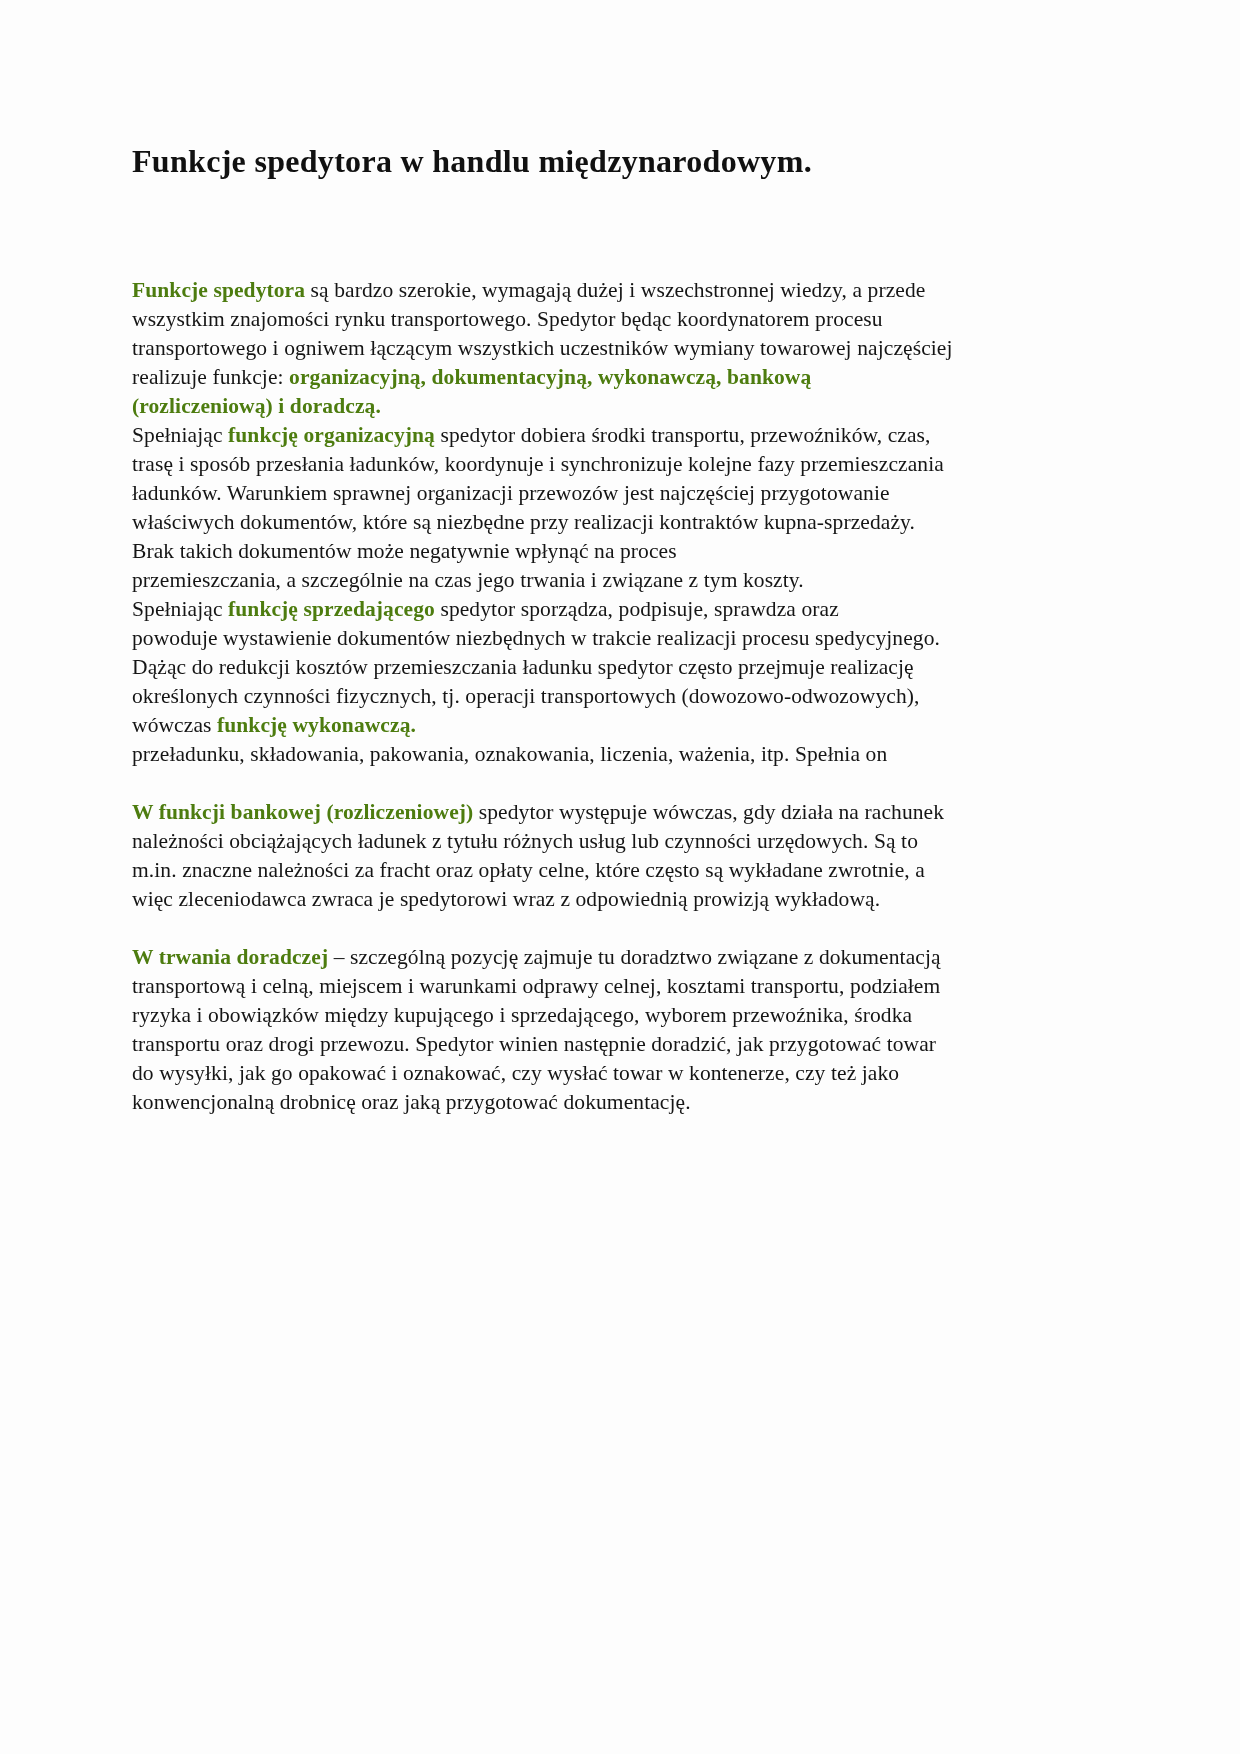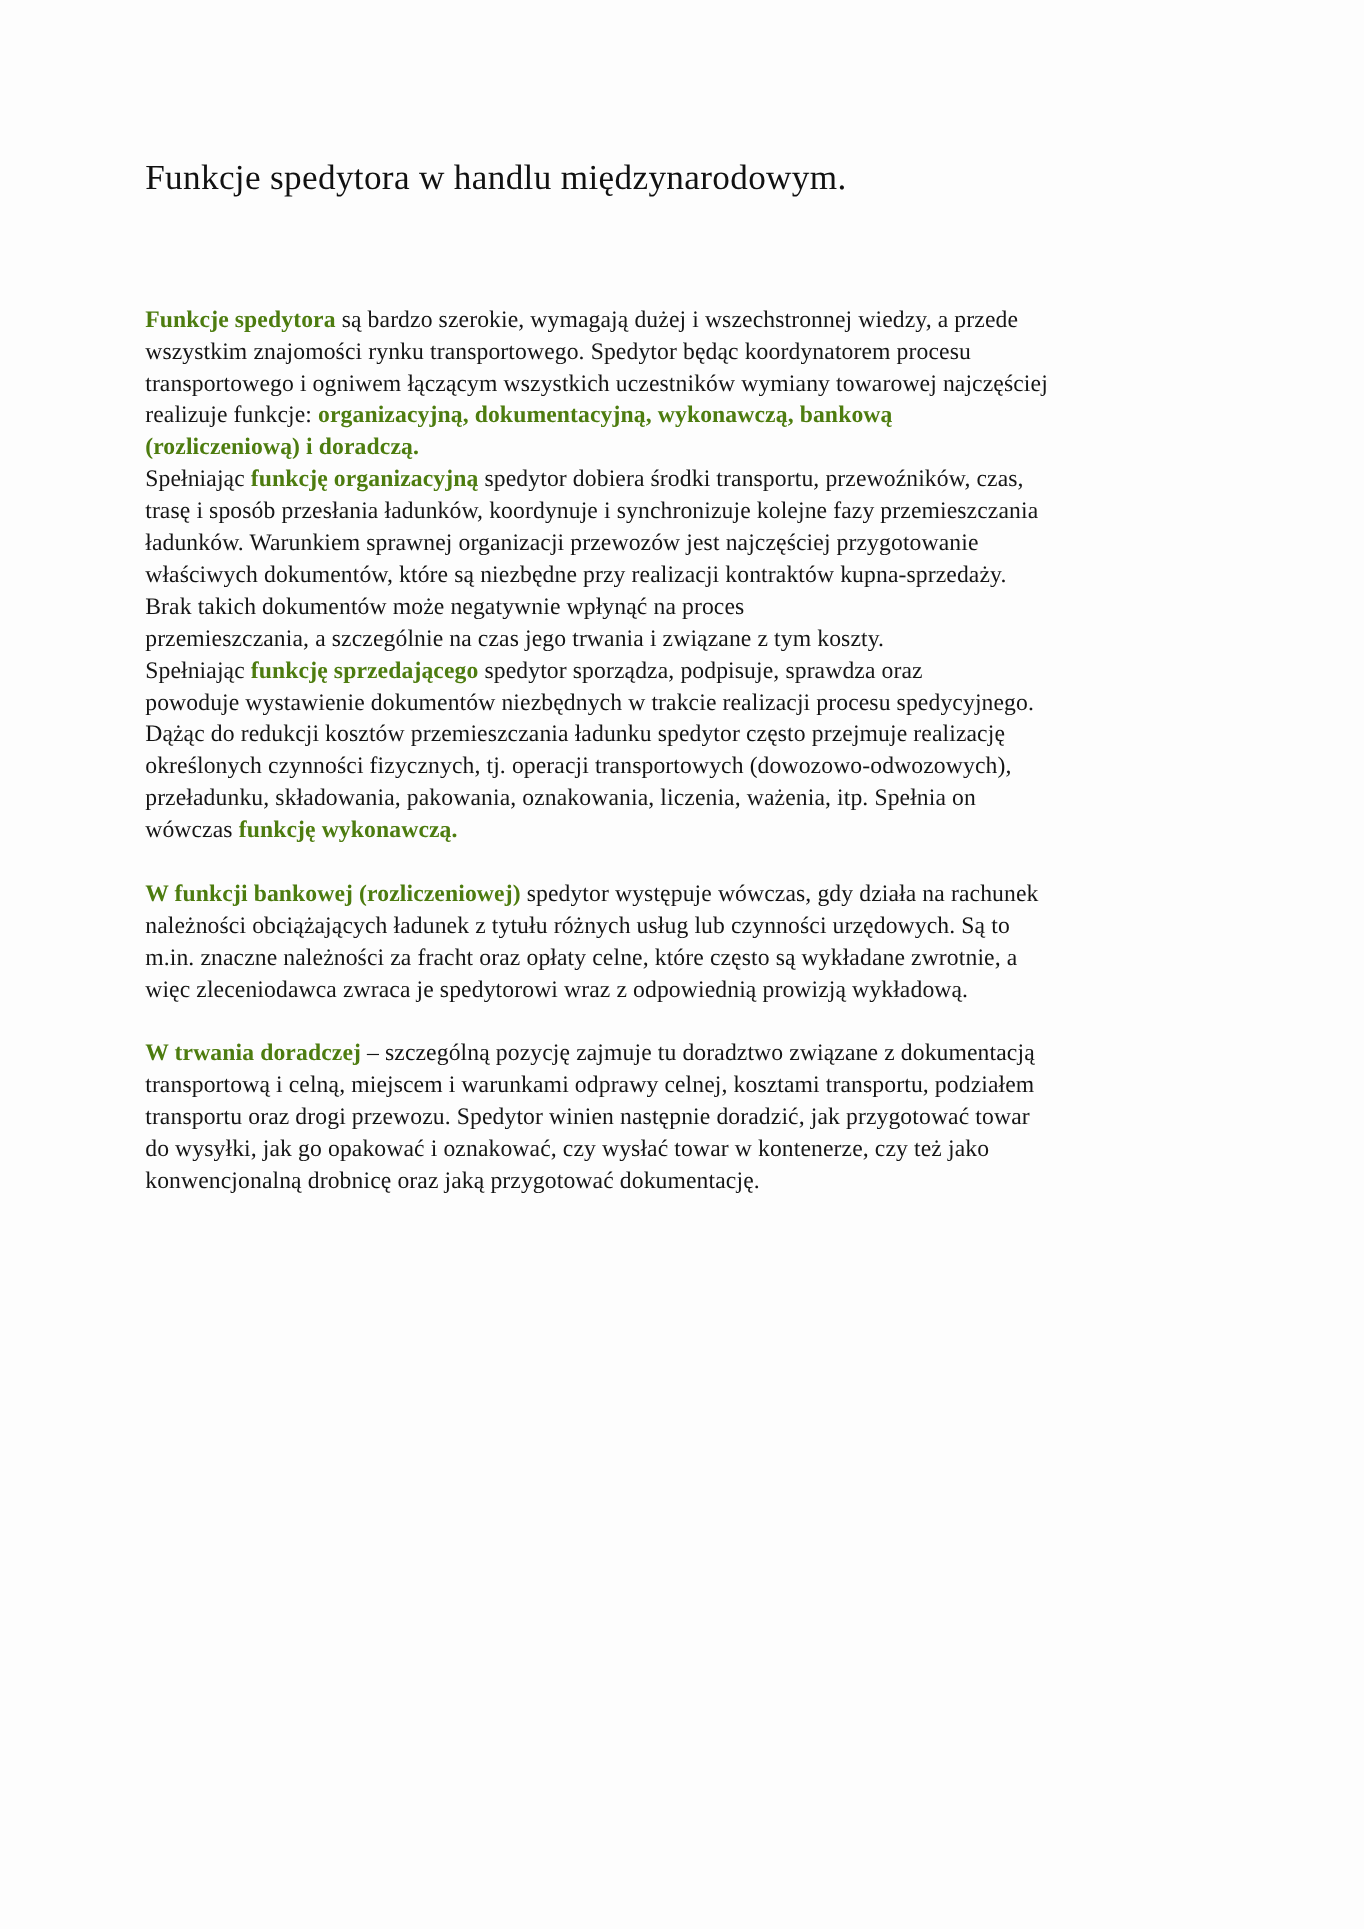--- a/index.html
+++ b/index.html
@@ -19,21 +19,21 @@
   .content {
     position: absolute;
     left: 132px;
     top: 140px;
     width: 1020px;
   }
   .doc-title {
     margin: 0;
     font-size: 32px;
     line-height: 42px;
-    font-weight: normal;
+    font-weight: bold;
     letter-spacing: 0.3px;
     color: #111111;
   }
   .doc-body {
     margin-top: 94px;
     font-size: 21.5px;
     line-height: 29px;
     letter-spacing: 0.1px;
   }
   .paragraph {
@@ -66,31 +66,32 @@
           <div class="text-line"><span>Spełniając </span><b>funkcję organizacyjną</b><span> spedytor dobiera środki transportu, przewoźników, czas,</span></div>
           <div class="text-line"><span>trasę i sposób przesłania ładunków, koordynuje i synchronizuje kolejne fazy przemieszczania</span></div>
           <div class="text-line"><span>ładunków. Warunkiem sprawnej organizacji przewozów jest najczęściej przygotowanie</span></div>
           <div class="text-line"><span>właściwych dokumentów, które są niezbędne przy realizacji kontraktów kupna-sprzedaży.</span></div>
           <div class="text-line"><span>Brak takich dokumentów może negatywnie wpłynąć na proces</span></div>
           <div class="text-line"><span>przemieszczania, a szczególnie na czas jego trwania i związane z tym koszty.</span></div>
           <div class="text-line"><span>Spełniając </span><b>funkcję sprzedającego</b><span> spedytor sporządza, podpisuje, sprawdza oraz</span></div>
           <div class="text-line"><span>powoduje wystawienie dokumentów niezbędnych w trakcie realizacji procesu spedycyjnego.</span></div>
           <div class="text-line"><span>Dążąc do redukcji kosztów przemieszczania ładunku spedytor często przejmuje realizację</span></div>
           <div class="text-line"><span>określonych czynności fizycznych, tj. operacji transportowych (dowozowo-odwozowych),</span></div>
+          <div class="text-line"><span>wówczas </span><b>funkcję wykonawczą.</b></div>
           <div class="text-line"><span>przeładunku, składowania, pakowania, oznakowania, liczenia, ważenia, itp. Spełnia on</span></div>
-          <div class="text-line"><span>wówczas </span><b>funkcję wykonawczą.</b></div>
         </div>
         <div class="paragraph">
           <div class="text-line"><b>W funkcji bankowej (rozliczeniowej)</b><span> spedytor występuje wówczas, gdy działa na rachunek</span></div>
           <div class="text-line"><span>należności obciążających ładunek z tytułu różnych usług lub czynności urzędowych. Są to</span></div>
           <div class="text-line"><span>m.in. znaczne należności za fracht oraz opłaty celne, które często są wykładane zwrotnie, a</span></div>
           <div class="text-line"><span>więc zleceniodawca zwraca je spedytorowi wraz z odpowiednią prowizją wykładową.</span></div>
         </div>
         <div class="paragraph">
           <div class="text-line"><b>W trwania doradczej</b><span> – szczególną pozycję zajmuje tu doradztwo związane z dokumentacją</span></div>
           <div class="text-line"><span>transportową i celną, miejscem i warunkami odprawy celnej, kosztami transportu, podziałem</span></div>
+          <div class="text-line"><span>ryzyka i obowiązków między kupującego i sprzedającego, wyborem przewoźnika, środka</span></div>
           <div class="text-line"><span>transportu oraz drogi przewozu. Spedytor winien następnie doradzić, jak przygotować towar</span></div>
           <div class="text-line"><span>do wysyłki, jak go opakować i oznakować, czy wysłać towar w kontenerze, czy też jako</span></div>
           <div class="text-line"><span>konwencjonalną drobnicę oraz jaką przygotować dokumentację.</span></div>
         </div>
       </div>
   </div>
 </div>
 
 </body></html>

